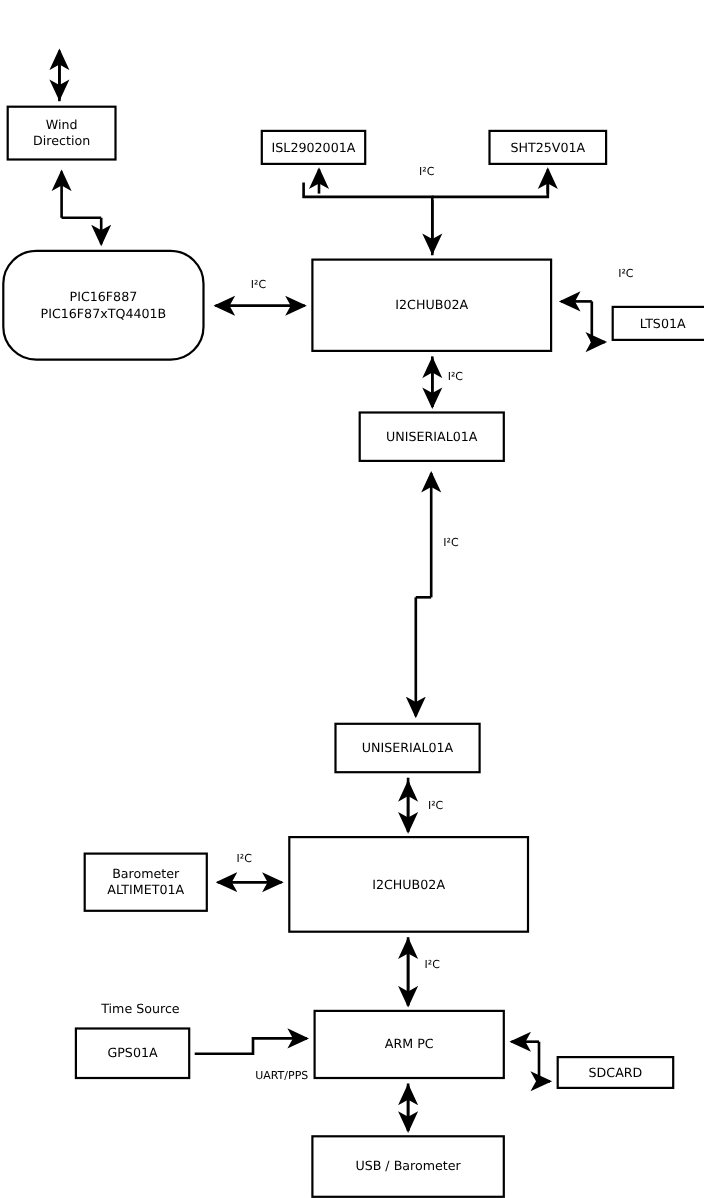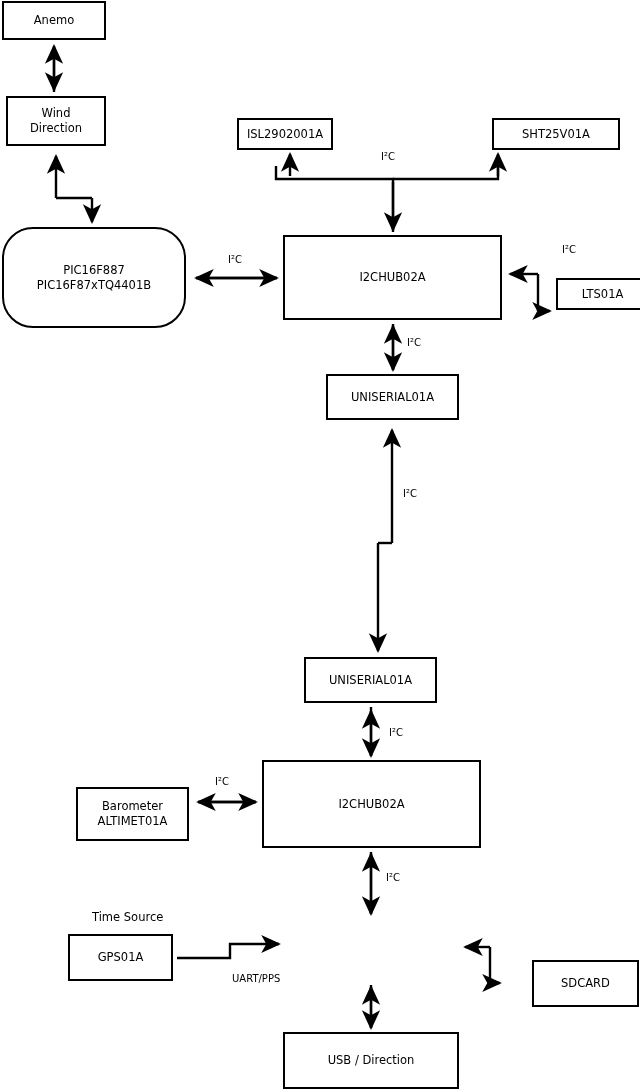--- a/index.html
+++ b/index.html
@@ -111,39 +111,36 @@
 
       <path d="M490,947 L490,983"></path>
       <path d="M490,947 L465,947" marker-end="url(#arrowhead)"></path>
       <path d="M490,983 L500,983" marker-end="url(#arrowhead)"></path>
 
       <line x1="371" y1="985" x2="371" y2="1028" marker-end="url(#arrowhead)"></line>
       <line x1="371" y1="1028" x2="371" y2="987" marker-end="url(#arrowhead)"></line>
     </g>
   </svg>
 
-  <div class="node" style="left:2px;  top:1px;    width:104px; height:39px;">
-    <span class="node-label">Anemo</span>
-  </div>
 
   <div class="node" style="left:6px;  top:96px;   width:100px; height:50px;">
     <span class="node-label">Wind
 Direction</span>
   </div>
 
   <div class="node" style="left:2px;  top:227px;  width:184px; height:101px;border-radius:31px;">
     <span class="node-label">PIC16F887
 PIC16F87xTQ4401B</span>
   </div>
 
   <div class="node" style="left:237px; top:118px; width:96px; height:32px;">
     <span class="node-label">ISL2902001A</span>
   </div>
 
-  <div class="node" style="left:444px; top:118px; width:128px; height:32px;margin-left:48px;">
+  <div class="node" style="left:444px; top:118px; width:108px; height:32px;">
     <span class="node-label">SHT25V01A</span>
   </div>
 
   <div class="node" style="left:283px; top:235px; width:219px; height:85px;">
     <span class="node-label">I2CHUB02A</span>
   </div>
 
   <div class="node" style="left:556px; top:278px; width:93px;  height:32px;">
     <span class="node-label">LTS01A</span>
   </div>
@@ -153,36 +150,39 @@
   </div>
 
   <div class="node" style="left:304px; top:657px; width:133px; height:46px;">
     <span class="node-label">UNISERIAL01A</span>
   </div>
 
   <div class="node" style="left:262px; top:760px; width:219px; height:88px;">
     <span class="node-label">I2CHUB02A</span>
   </div>
 
-  <div class="node" style="left:76px;  top:775px; width:113px; height:54px;margin-top:12px;">
+  <div class="node" style="left:76px;  top:775px; width:113px; height:54px;">
     <span class="node-label">Barometer
 ALTIMET01A</span>
   </div>
 
+  <div class="node" style="left:285px; top:918px; width:174px; height:63px;">
+    <span class="node-label">ARM PC</span>
+  </div>
 
   <div class="node" style="left:68px;  top:934px; width:105px; height:47px;">
     <span class="node-label">GPS01A</span>
   </div>
 
-  <div class="node" style="left:532px; top:960px; width:107px; height:47px;">
+  <div class="node" style="left:506px; top:960px; width:107px; height:30px;">
     <span class="node-label">SDCARD</span>
   </div>
 
   <div class="node" style="left:283px; top:1032px; width:176px; height:57px;">
-    <span class="node-label">USB / Direction</span>
+    <span class="node-label">USB / Barometer</span>
   </div>
 
   <div class="edge-label" style="left:228px; top:253px;">I²C</div>
 
   <div class="edge-label" style="left:381px; top:150px;">I²C</div>
 
   <div class="edge-label" style="left:562px; top:243px;">I²C</div>
 
   <div class="edge-label" style="left:407px; top:336px;">I²C</div>
 

